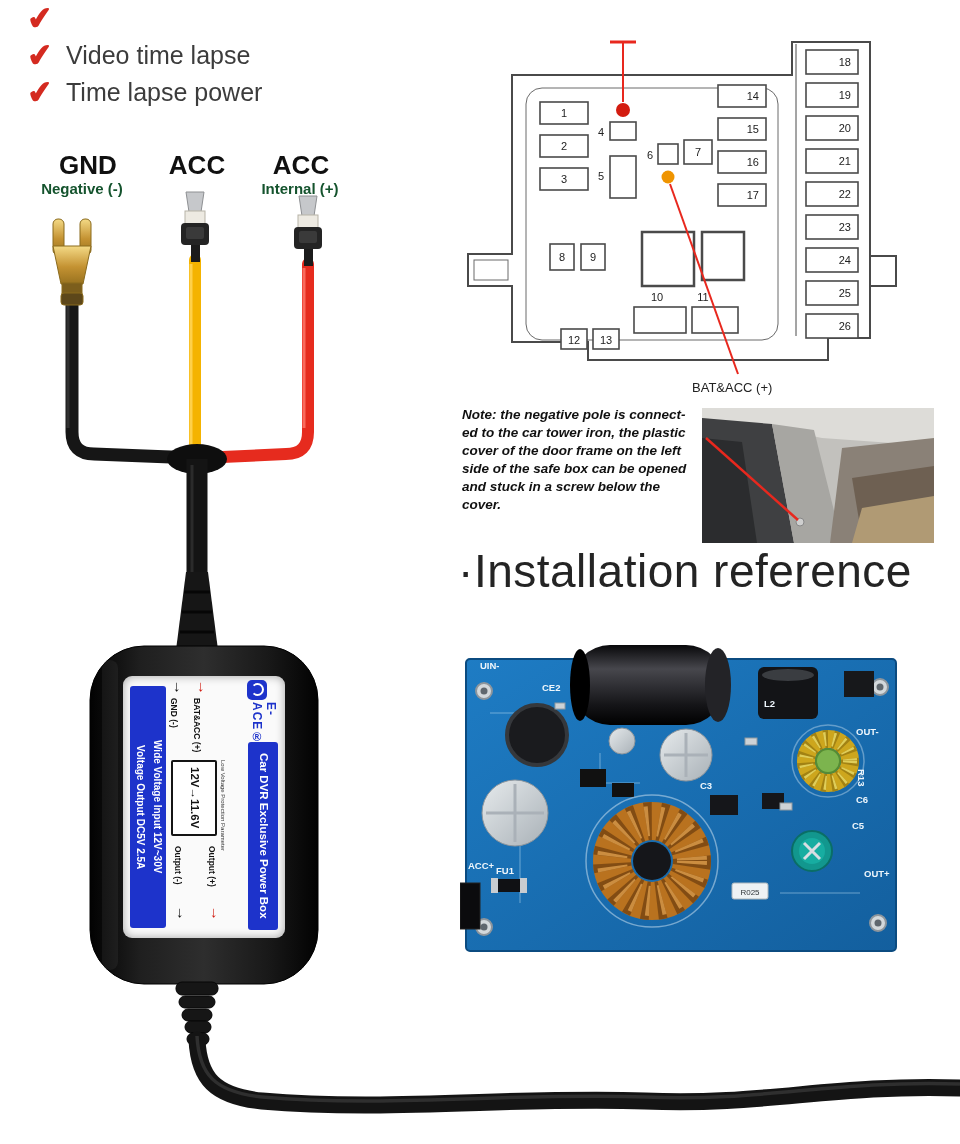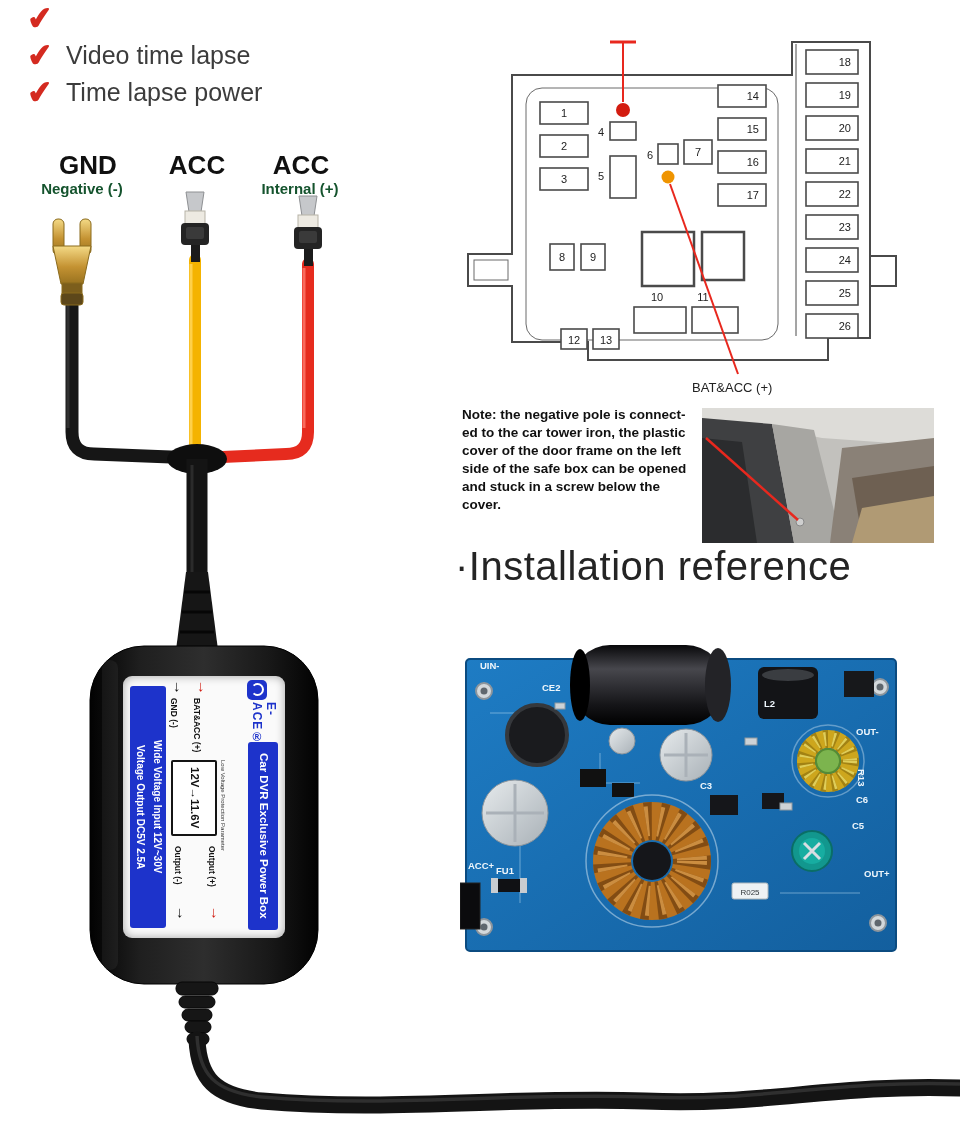--- a/index.html
+++ b/index.html
@@ -6,22 +6,22 @@
   #stage{position:relative;width:960px;height:1144px;background:#fff;overflow:hidden;
          font-family:"Liberation Sans",sans-serif;color:#111;}
   #stage svg{position:absolute;}
   .abs{position:absolute;}
   .v{writing-mode:vertical-rl;}
   .feat-row{display:flex;align-items:center;height:37px;}
   .chk{font-size:31px;color:#d42a20;width:52px;text-align:center;font-weight:bold;transform:rotate(-6deg);}
   .ftxt{font-size:25px;color:#3c3c3c;}
   .wl{position:absolute;font-weight:bold;font-size:26px;text-align:center;color:#101010;}
   .wls{position:absolute;font-weight:bold;font-size:15px;text-align:center;color:#14532d;}
-  .note{position:absolute;font-size:13.5px;font-weight:bold;line-height:1.34;color:#101010;}
-  .h1{position:absolute;font-size:40px;color:#242424;letter-spacing:.5px;}
+  .note{position:absolute;font-size:13.5px;font-weight:bold;line-height:1.34;color:#101010;font-style:italic;}
+  .h1{position:absolute;font-size:46px;color:#242424;text-align:center;letter-spacing:.5px;}
   .label-panel{position:absolute;left:123px;top:676px;width:162px;height:262px;background:#fafafa;
                border-radius:9px;box-shadow:inset 0 0 10px rgba(0,0,0,.35);z-index:4;}
   .lbar{position:absolute;background:#1d33cb;border-radius:3px;color:#fff;text-align:center;}
   .lsm{position:absolute;font-size:8.5px;font-weight:bold;color:#111;line-height:10px;}
   .arr{position:absolute;font-size:15px;font-weight:bold;line-height:15px;} .z3{z-index:3;position:absolute;}
 </style>
 </head>
 <body>
 
 <div id="stage">

